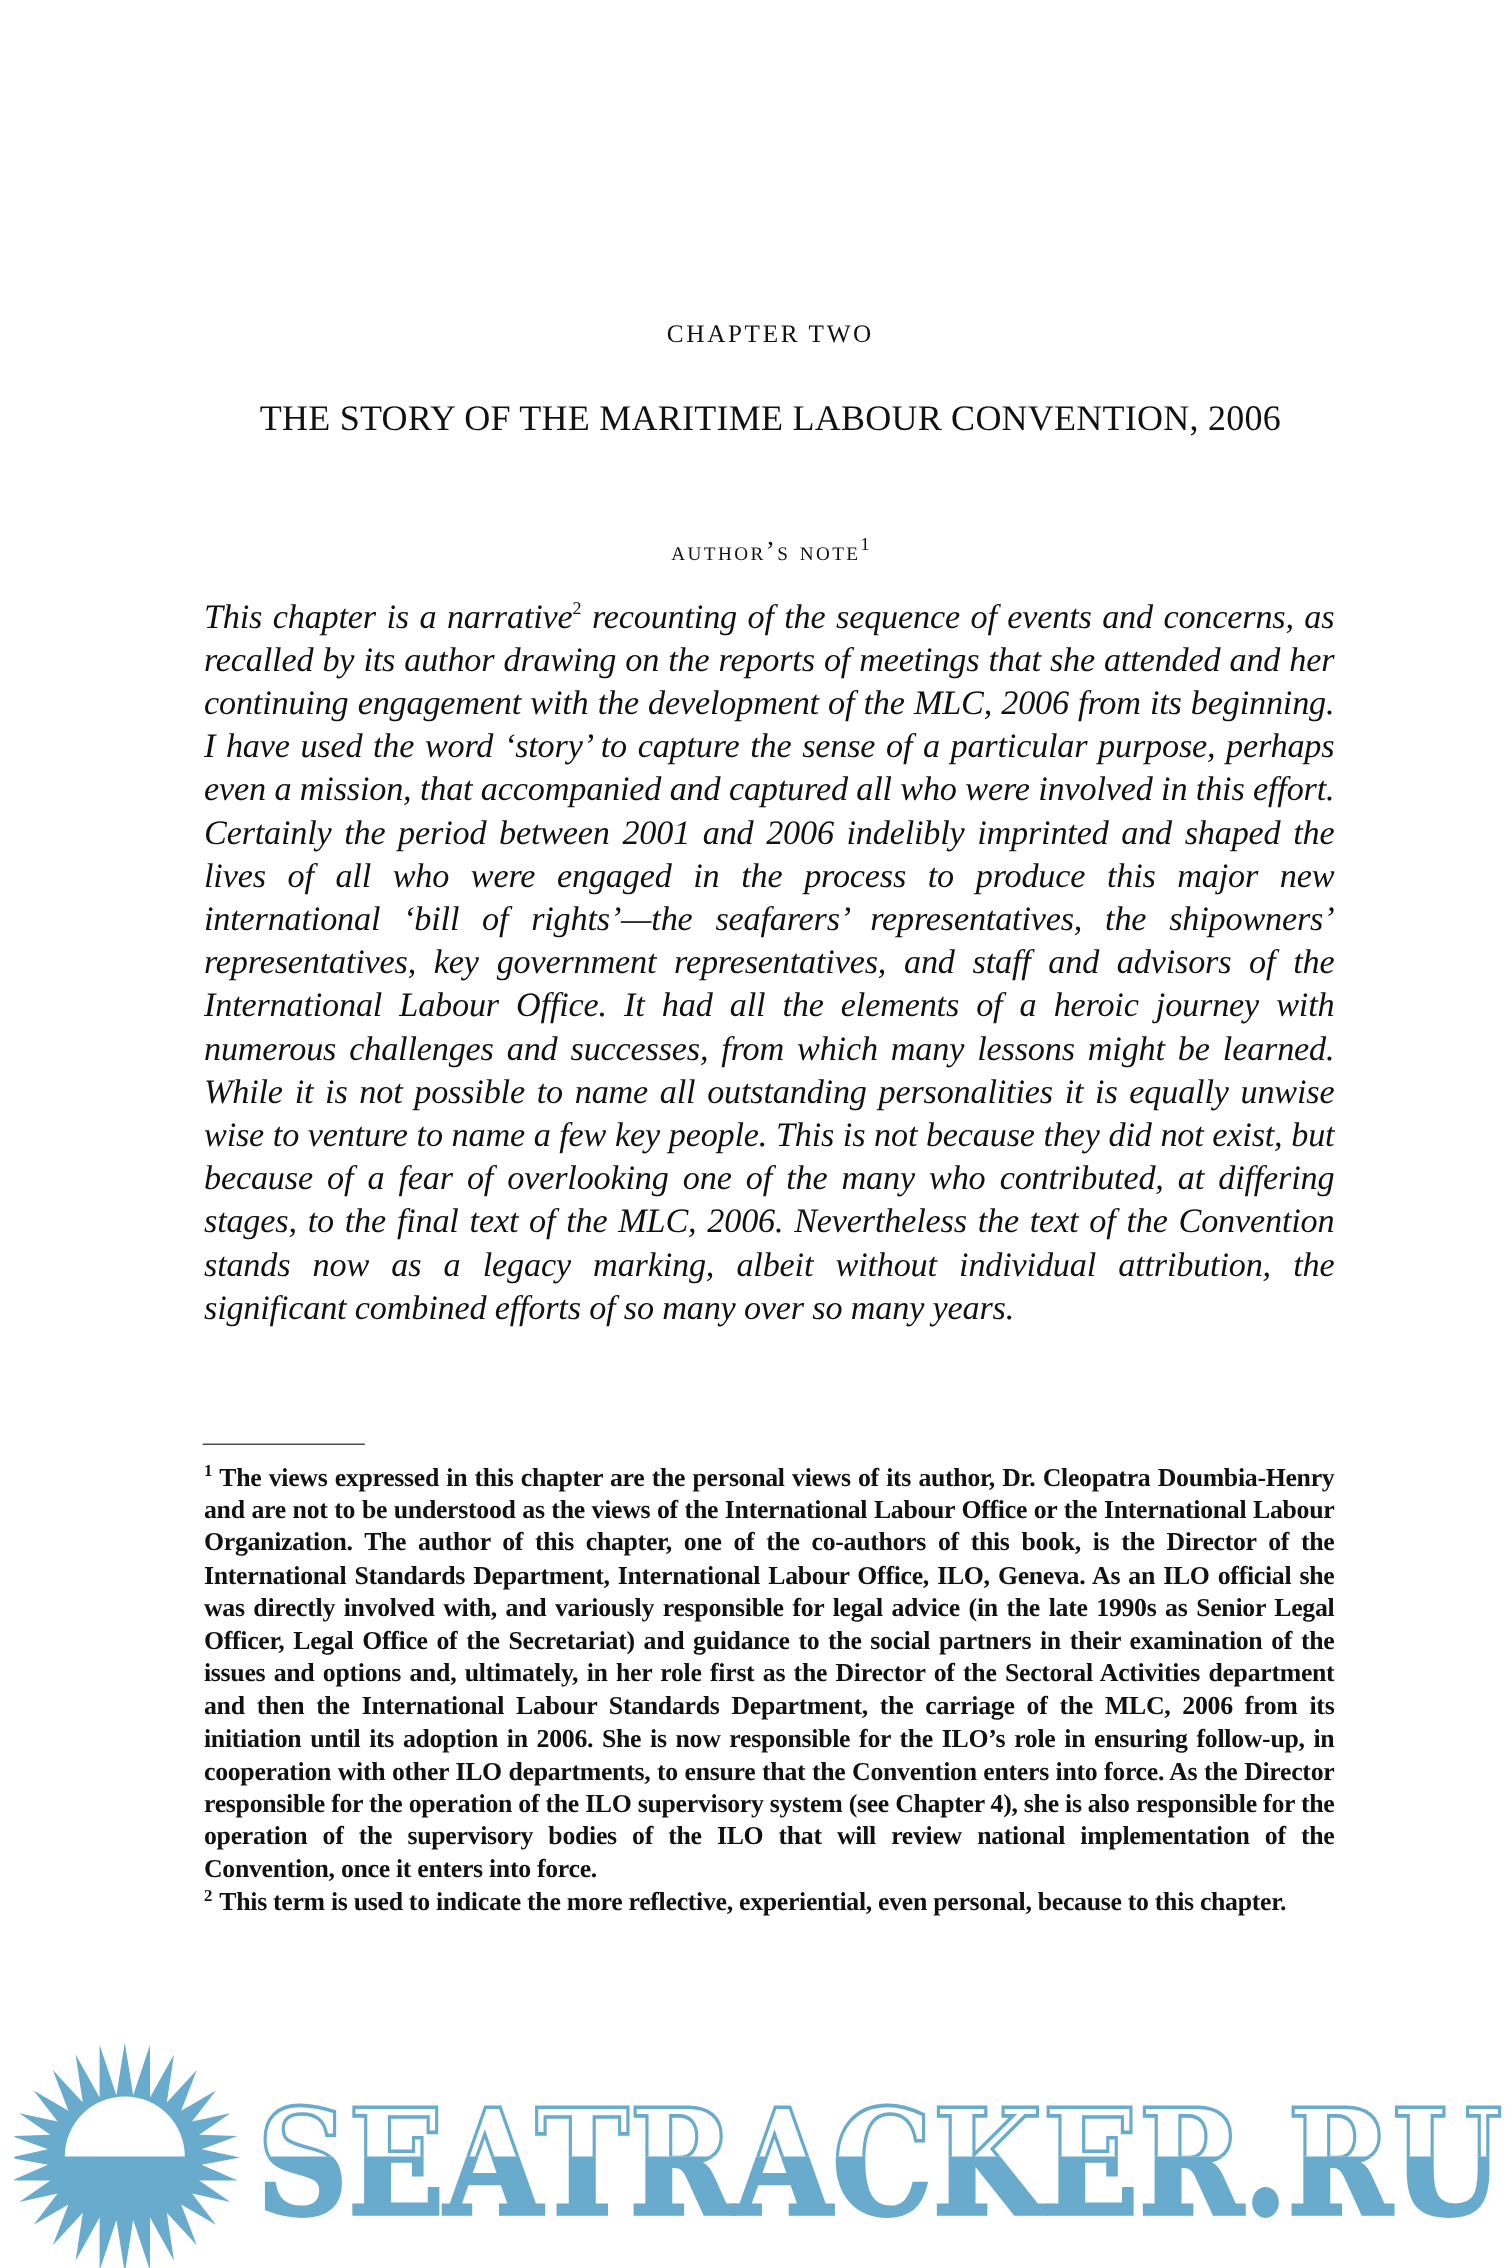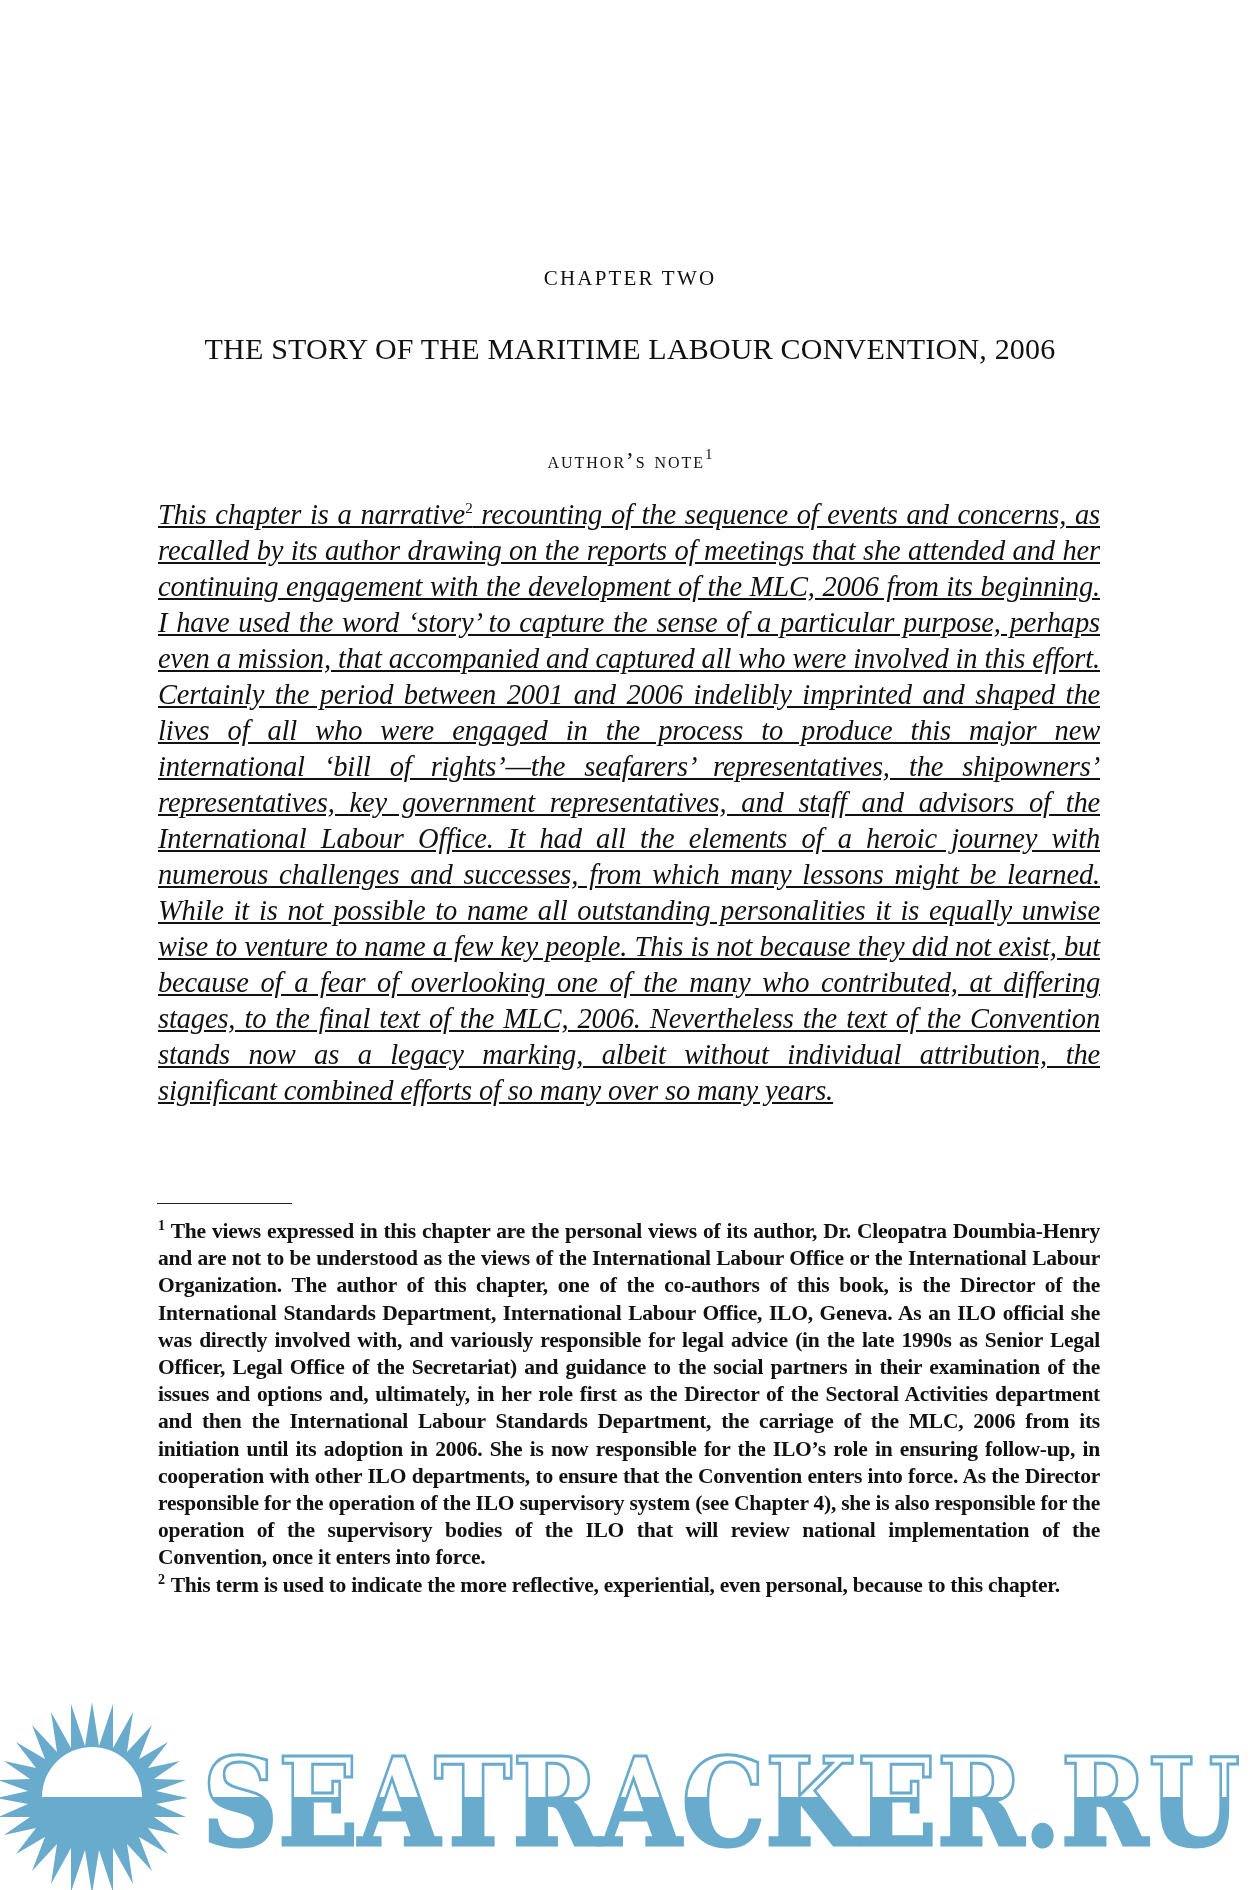--- a/index.html
+++ b/index.html
@@ -10,21 +10,21 @@
     body {
       width: 1260px;
       height: 1890px;
       position: relative;
       overflow: hidden;
       color: #111111;
       font-family: "Liberation Serif", "DejaVu Serif", serif;
     }
     .page {
       position: absolute;
-      left: 0; top: 0;
+      left: 12px; top: 0;
       width: 1040px;
       height: 1890px;
       padding-left: 12px;
     }
     .chapter-label {
       position: absolute;
       top: 266px;
       left: 0;
       width: 1260px;
       text-align: center;
@@ -66,21 +66,21 @@
       top: 497px;
       left: 158px;
       width: 942px;
       font-size: 28.5px;
       line-height: 36px;
       font-style: italic;
       text-align: justify;
       text-align-last: left;
       letter-spacing: -0.15px;
     }
-    .note-body p { margin: 0; text-decoration: underline; }
+    .note-body p { margin: 0; }
     .note-body .sup {
       font-size: 15px;
       vertical-align: 11px;
       line-height: 0;
       font-style: normal;
     }
     .footnote-rule {
       position: absolute;
       top: 1203px;
       left: 157px;

